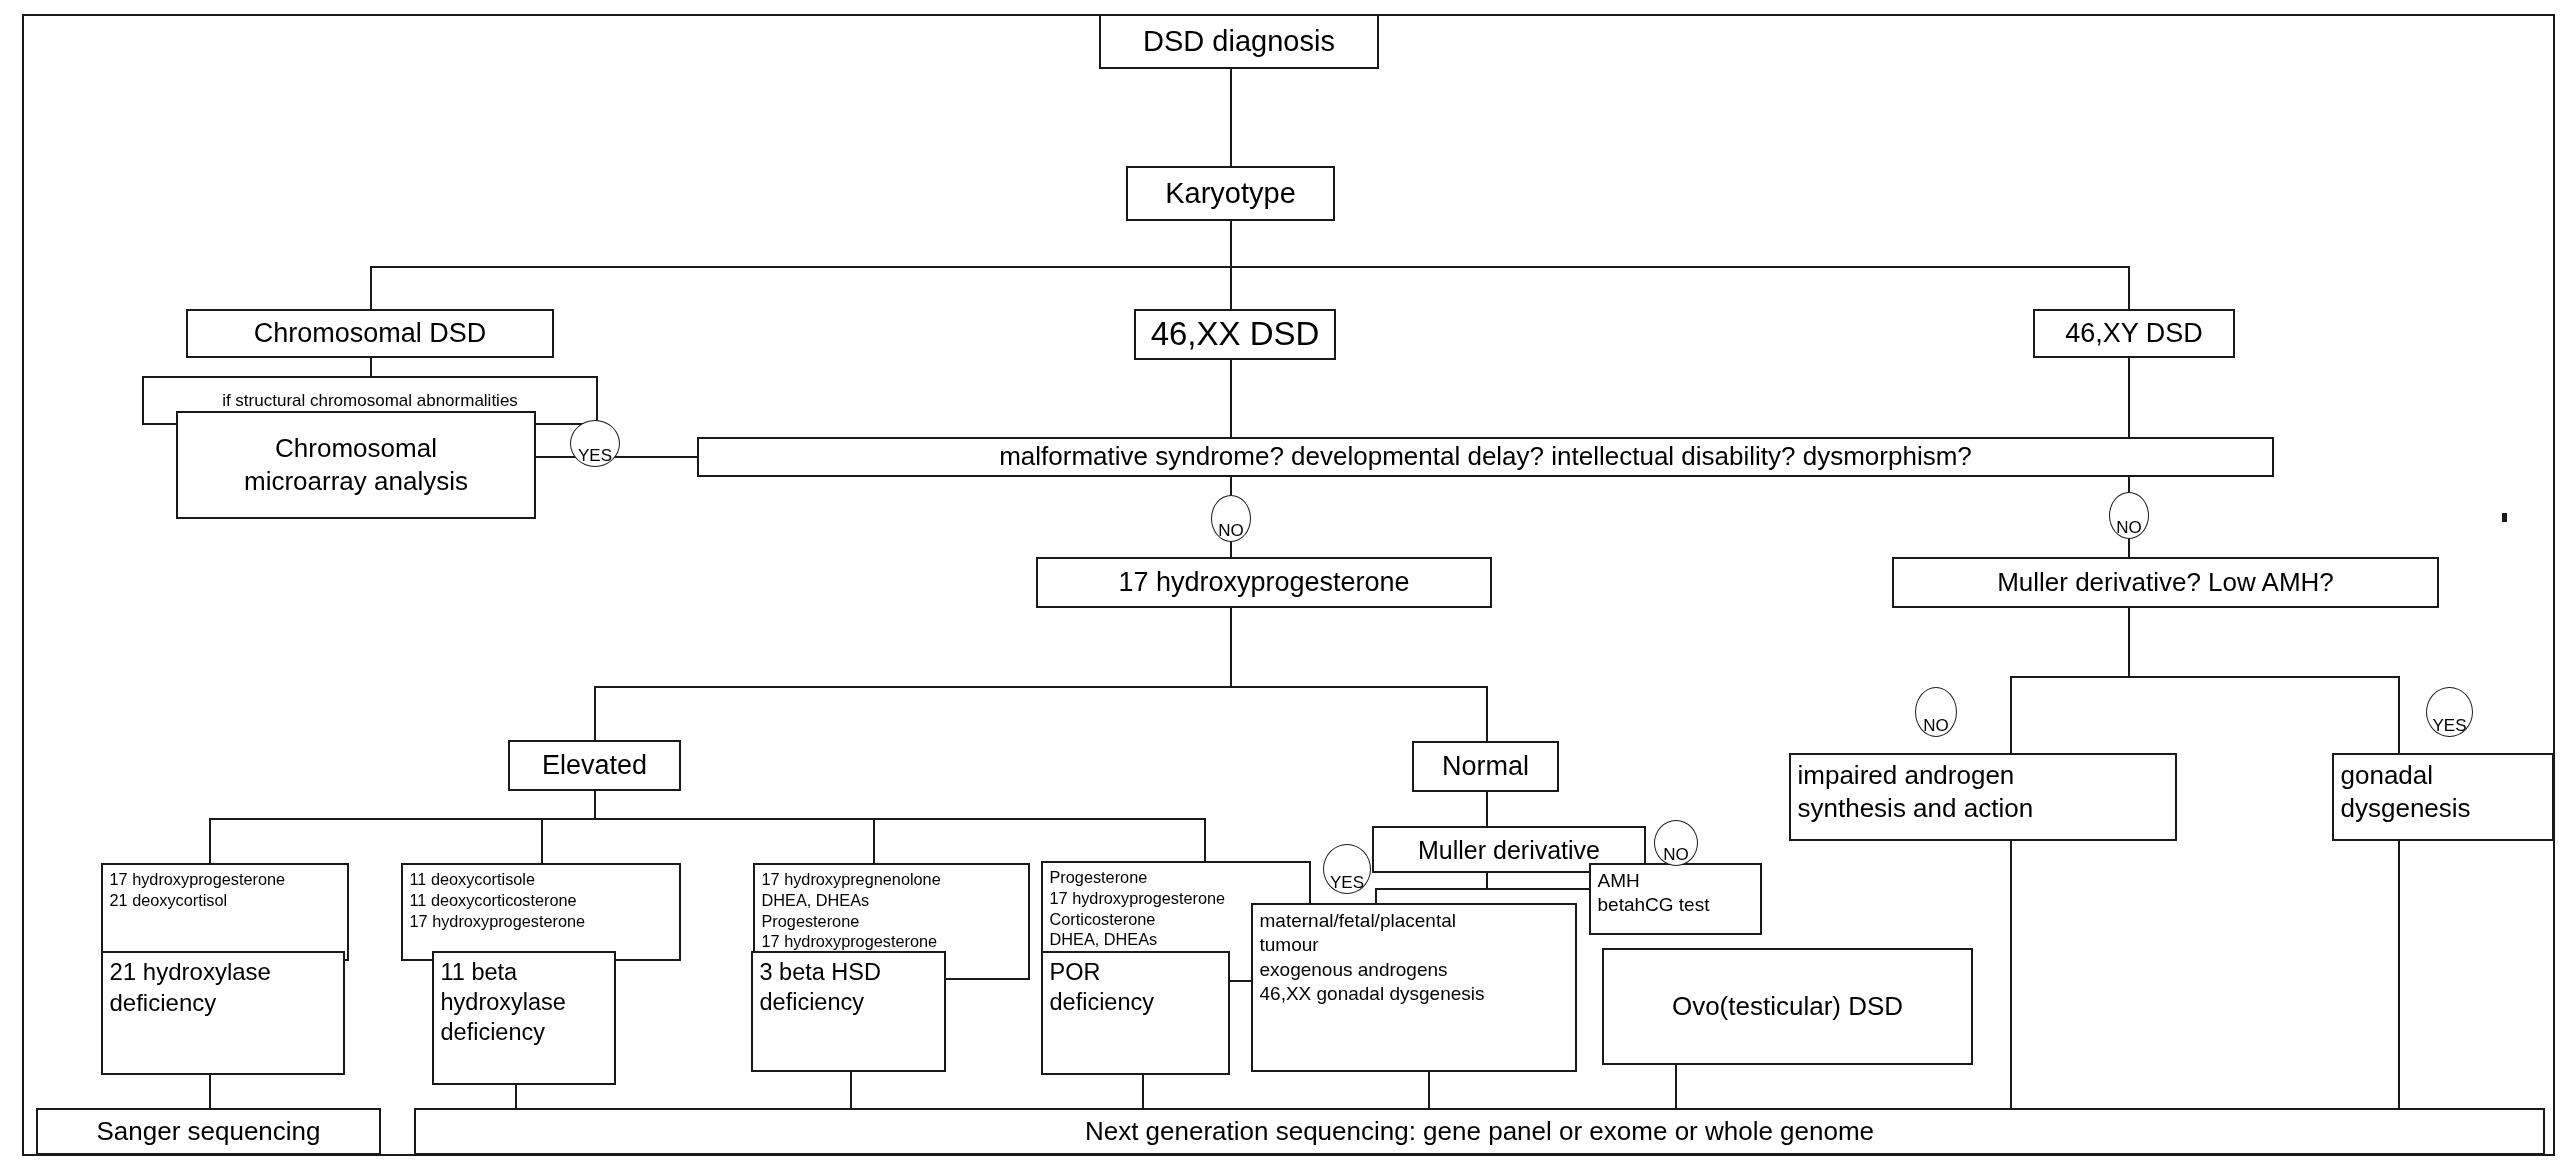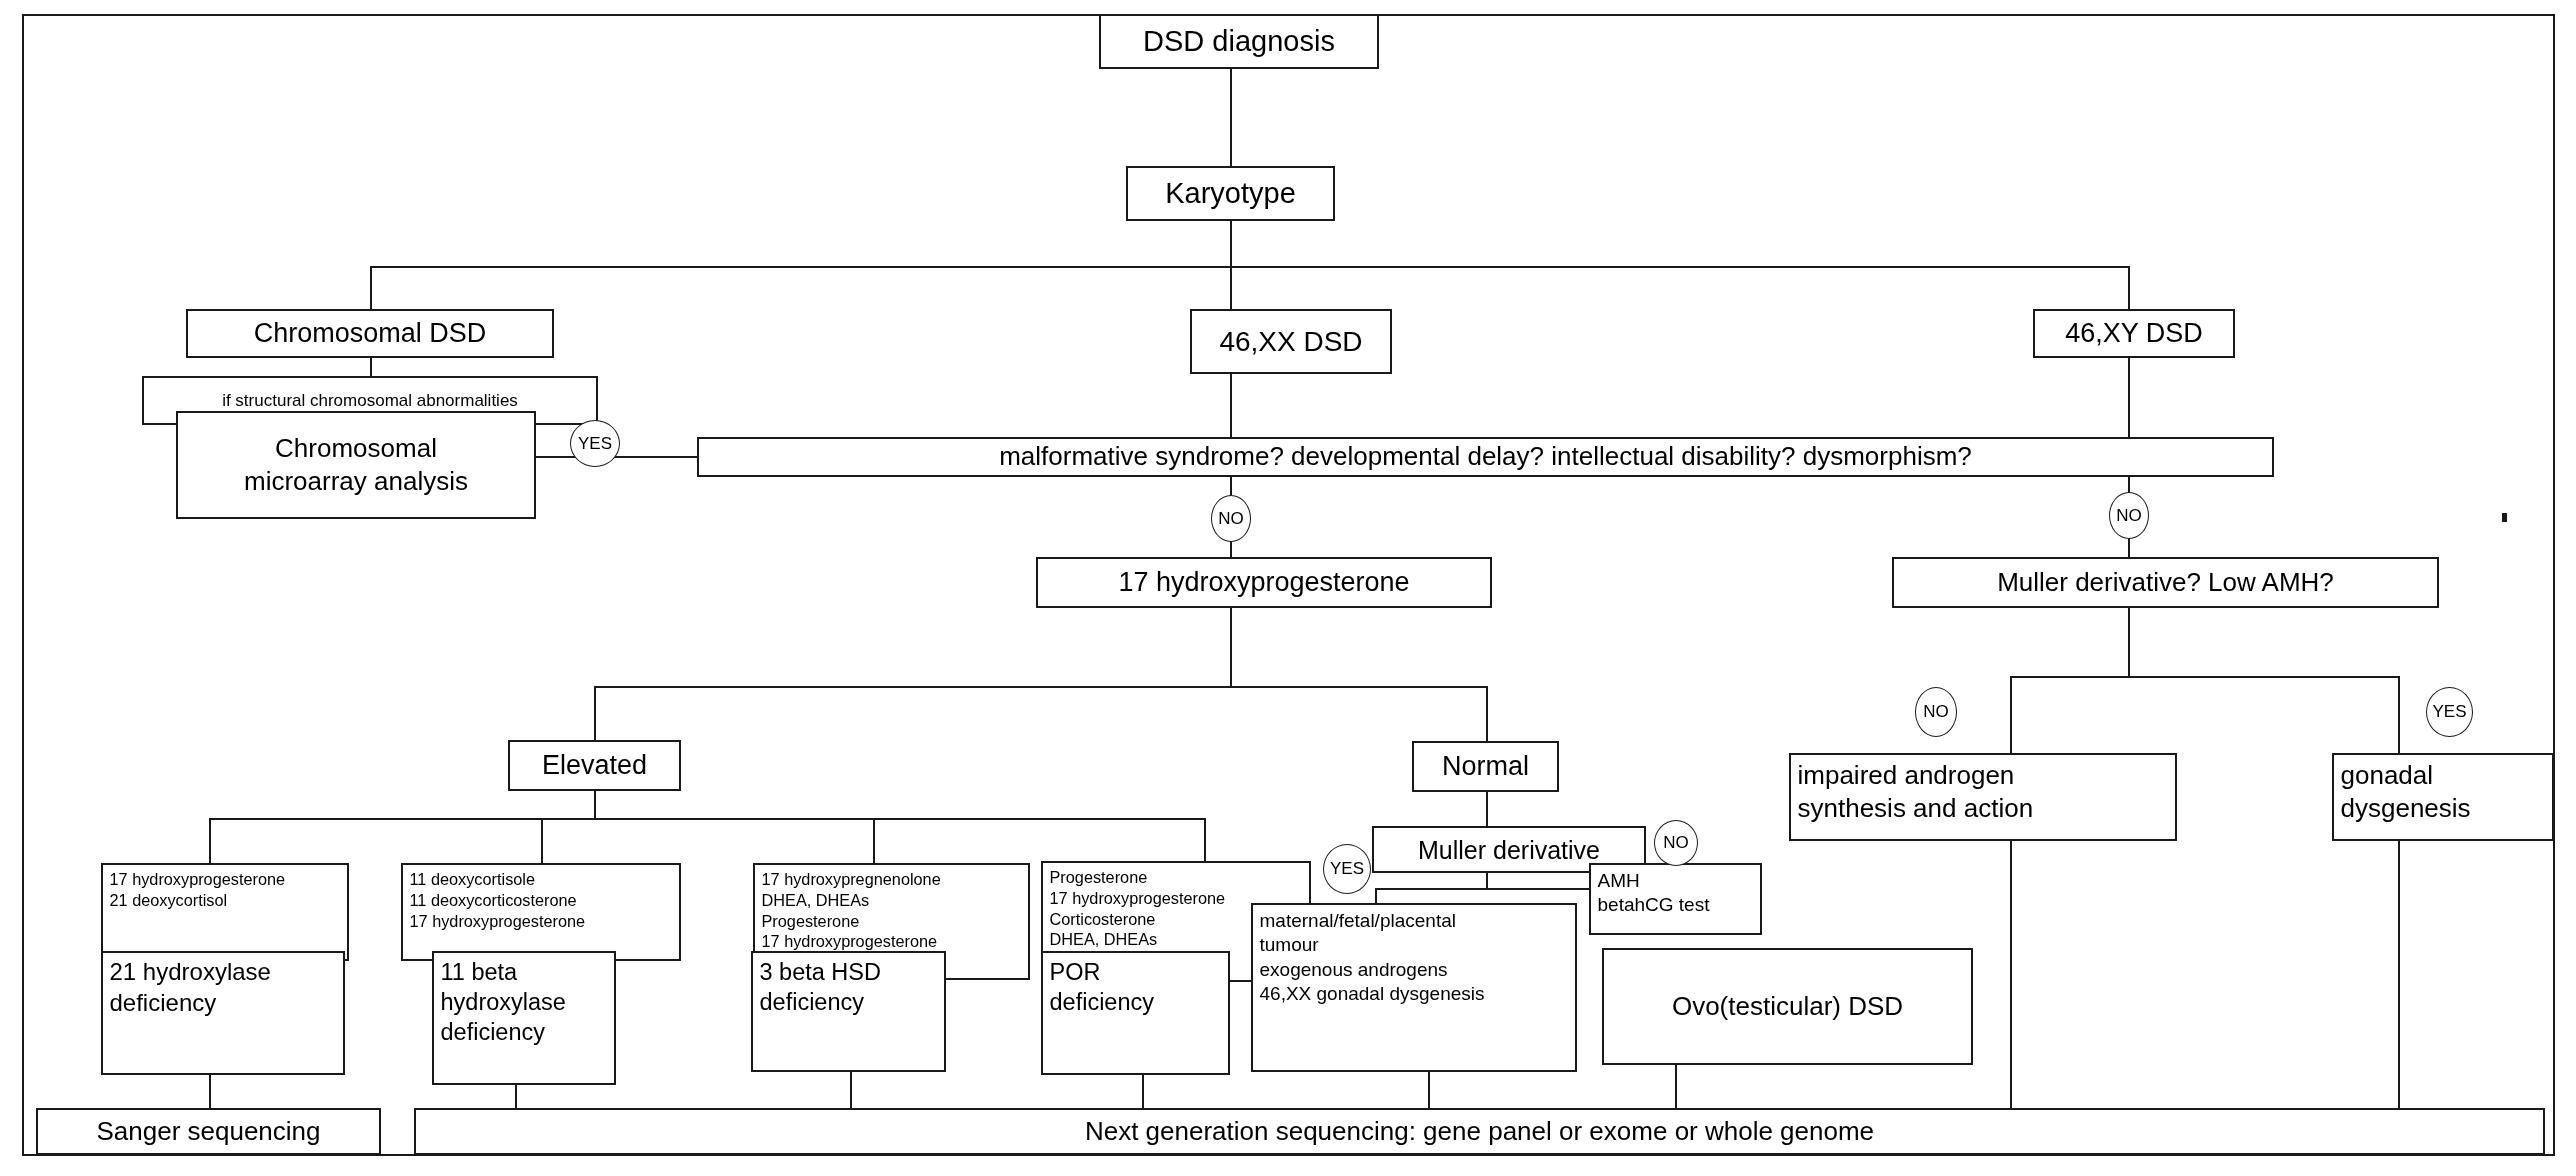--- a/index.html
+++ b/index.html
@@ -37,21 +37,21 @@
   .node .txt{padding:0 6.5px;width:100%;}
   .node.list .txt{padding:3.9px 6.5px 0 6.5px;}
   .node.list{align-items:flex-start;}
 
   
   .bubble{
     position:absolute;
     border:1.3px solid #1a1a1a;
     border-radius:50%;
     background:#ffffff;
-    display:flex;align-items:center;justify-content:center;
+    display:flex;align-items:flex-end;justify-content:center;
     box-sizing:border-box;
     z-index:7;
     font-size:17px;
   }
   .ln{
     position:absolute;
     background:#1a1a1a;
     z-index:1;
   }
   .hl{height:2px;}
@@ -141,21 +141,21 @@
 
   <div class="node center" style="left:142px;top:376px;width:456px;height:49px;font-size:17px;">
     <span class="txt">if structural chromosomal abnormalities</span>
   </div>
 
   <div class="node center" style="left:176px;top:411px;width:360px;height:108px;font-size:26px;">
     <span class="txt">Chromosomal
 microarray analysis</span>
   </div>
 
-  <div class="node center" style="left:1190px;top:309px;width:202px;height:65px;font-size:28px;">
+  <div class="node center" style="left:1134px;top:309px;width:202px;height:51px;font-size:33px;">
     <span class="txt">46,XX DSD</span>
   </div>
 
   <div class="node center" style="left:2033px;top:309px;width:202px;height:49px;font-size:27px;">
     <span class="txt">46,XY DSD</span>
   </div>
 
   <div class="node center" style="left:697px;top:437px;width:1577px;height:40px;font-size:26px;">
     <span class="txt">malformative syndrome? developmental delay? intellectual disability? dysmorphism?</span>
   </div>

